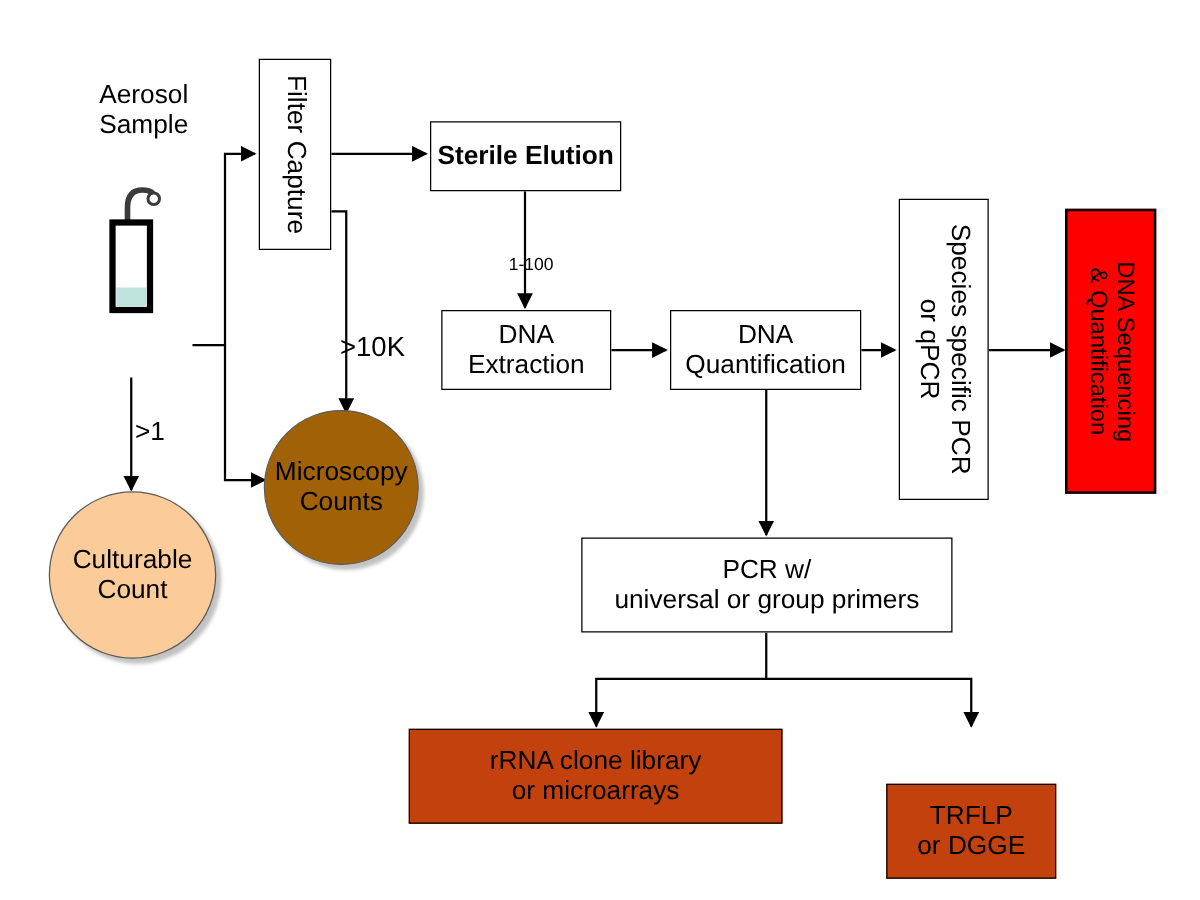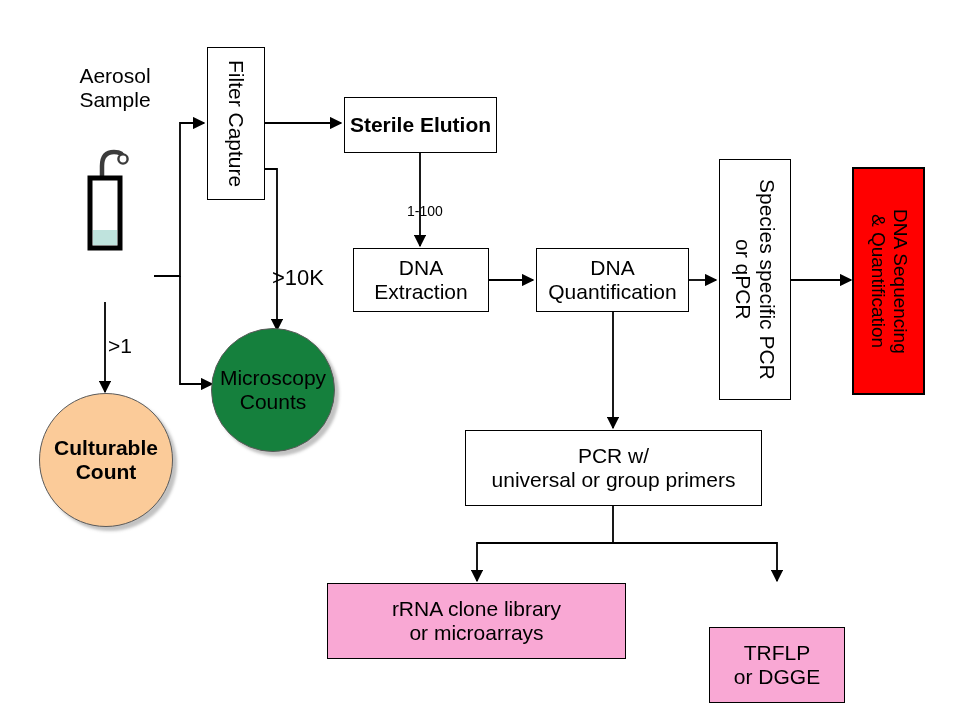--- a/index.html
+++ b/index.html
@@ -36,21 +36,21 @@
     text-align: center;
     color: #000000;
     line-height: 1.16;
     white-space: pre-line;
     z-index: 3;
   }
   .node.vertical {
     writing-mode: vertical-rl;
   }
   .node.green {
-    background: #f9a8d4;
+    background: #c2410c;
     border-width: 1.6px;
   }
   .node.red {
     background: #ff0000;
     border-width: 2px;
   }
 
   
   .circle {
     position: absolute;
@@ -60,22 +60,22 @@
     display: flex;
     align-items: center;
     justify-content: center;
     text-align: center;
     color: #000000;
     line-height: 1.16;
     white-space: pre-line;
     box-shadow: 4px 4px 3px rgba(120,120,120,0.45);
     z-index: 3;
   }
-  .circle.teal  { background: #15803d; }
-  .circle.peach { background: #fbcb99; font-weight: bold; }
+  .circle.teal  { background: #a16207; }
+  .circle.peach { background: #fbcb99; }
 
   
   .label {
     position: absolute;
     color: #000000;
     text-align: center;
     white-space: pre-line;
     line-height: 1.16;
     z-index: 4;
   }

